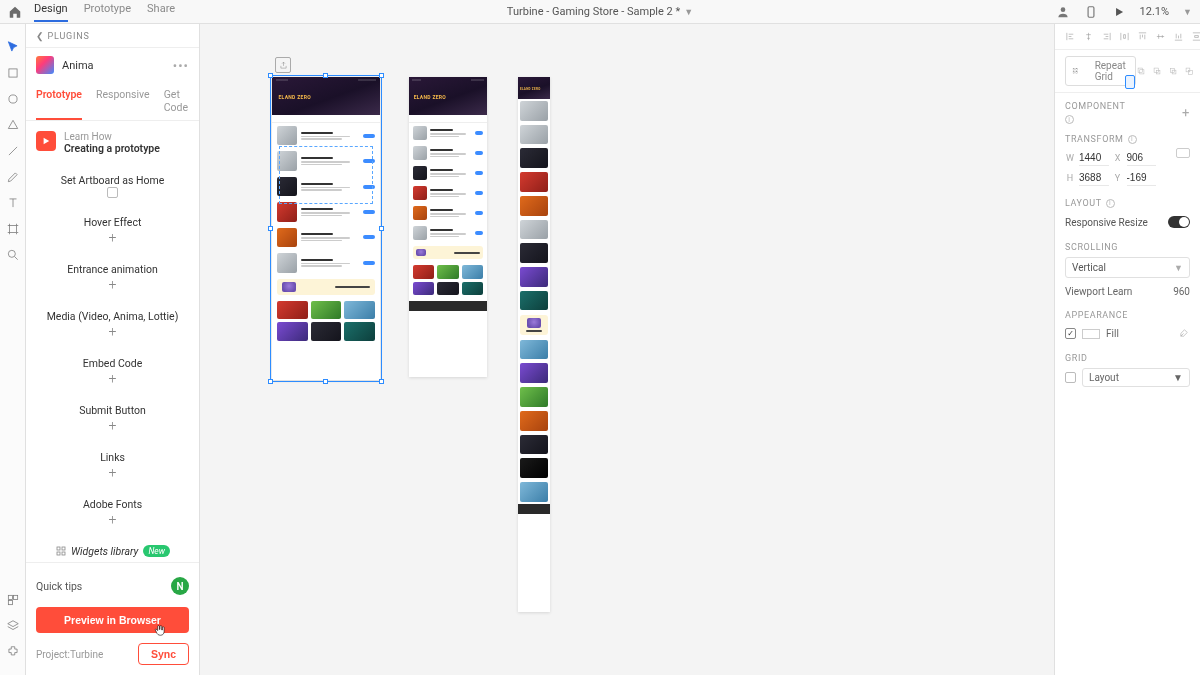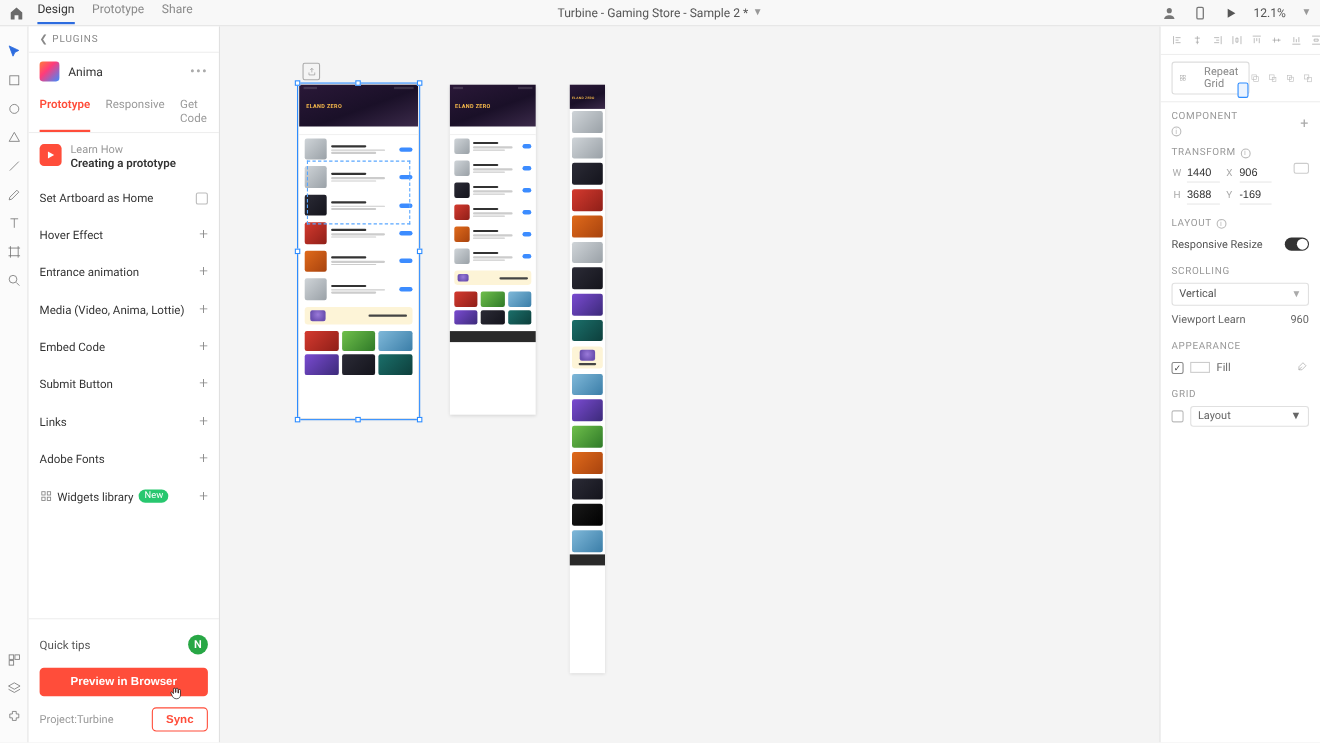--- a/index.html
+++ b/index.html
@@ -71,26 +71,26 @@
 
   .learn-card { display:flex; gap:8px; padding:10px; align-items:flex-start; }
   .learn-card .play { width:20px; height:20px; border-radius:4px; background:#ff4d3a;
     display:flex; align-items:center; justify-content:center; color:#fff; flex-shrink:0;}
   .learn-card .play svg { width:8px; height:8px; fill:#fff; }
   .learn-card .lh-sub { font-size:10px; color:#999; }
   .learn-card .lh-title { font-size:10.5px; color:#333; font-weight:600; }
 
   .opt-list { flex:1; overflow:hidden; }
   .opt { display:flex; align-items:center; justify-content:space-between;
-    padding:9px 10px; font-size:10.5px; color:#333; cursor:pointer;}
+    padding:9px 10px; font-size:10.5px; color:#333; cursor:pointer;flex-direction:column;}
   .opt .plus { color:#888; font-size:14px; font-weight:300;}
   .opt .chk { width:11px; height:11px; border:1px solid #bbb; border-radius:2px; }
   .opt .badge { font-size:8.5px; color:#fff; background:#28c76f; padding:1px 5px; border-radius:7px; margin-left:5px;}
   .opt .wid-ico { width:12px; height:12px; margin-right:4px; }
-  .opt .wlabel { display:flex; align-items:center; }
+  .opt .wlabel { display:flex; align-items:flex-start;font-style:italic; }
 
   .lp-footer { border-top:1px solid #eee; padding:8px 10px 10px; }
   .qtips { display:flex; align-items:center; justify-content:space-between; padding:6px 0 12px;}
   .qtips span { font-size:10.5px; color:#555; }
   .avatar { width:18px; height:18px; border-radius:50%; background:#28a745; color:#fff;
     display:flex; align-items:center; justify-content:center; font-size:10px; font-weight:600;}
   .preview-btn { width:100%; height:26px; border:none; border-radius:4px;
     background:#ff4d3a; color:#fff; font-size:10.5px; font-weight:600; cursor:pointer; position:relative;}
   .cursor-hand {
     position:absolute; right:22px; bottom:-4px; width:14px; height:14px; color:#000;

